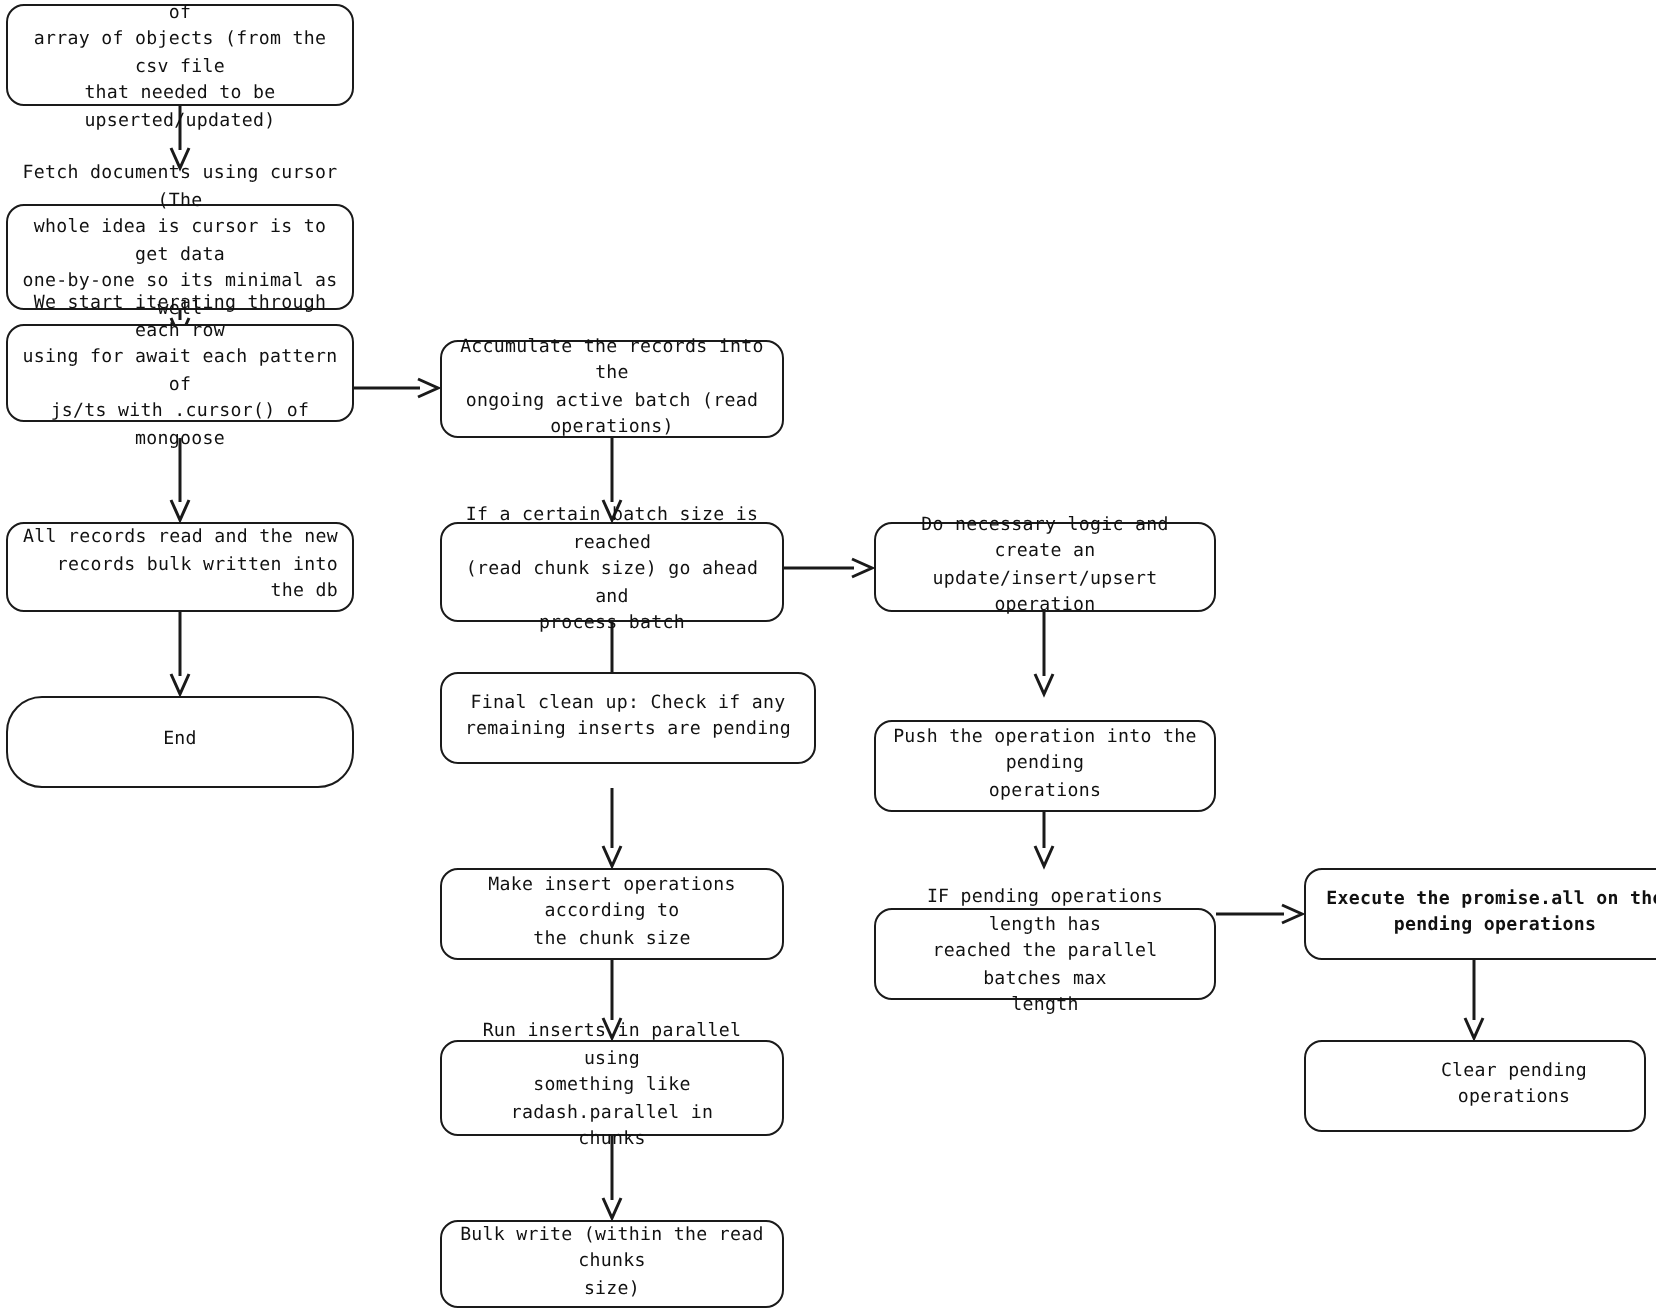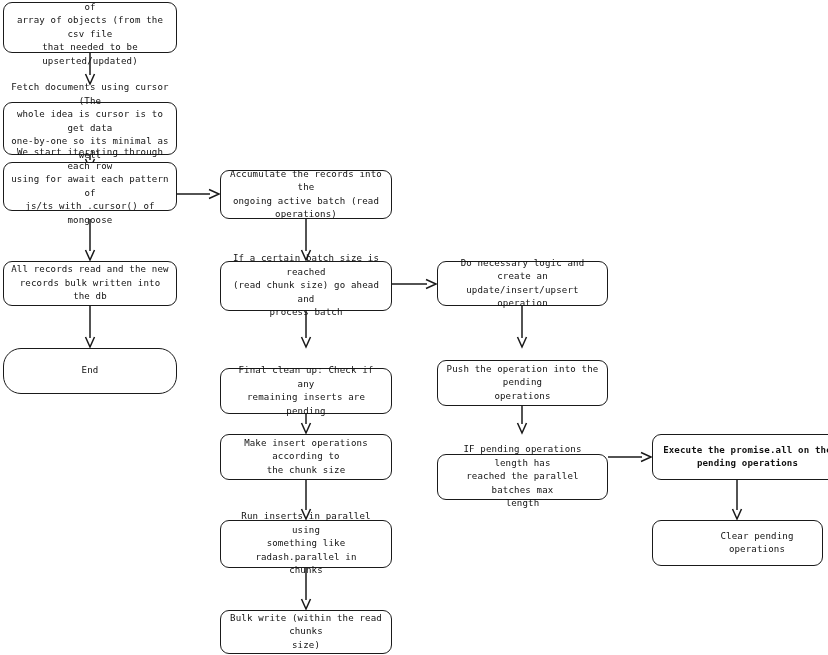--- a/index.html
+++ b/index.html
@@ -127,38 +127,38 @@
         <span>Fetch documents using cursor (The
 whole idea is cursor is to get data
 one-by-one so its minimal as well
 as, as fast as it is)</span>
       </div>
       <div class="node" style="left: 3px; top: 162px; width: 174px; height: 49px; border-color: rgb(26, 26, 26);">
         <span>We start iterating through each row
 using for await each pattern of
 js/ts with .cursor() of mongoose</span>
       </div>
-      <div class="node" style="left: 3px; top: 261px; width: 174px; height: 45px; border-color: rgb(26, 26, 26);">
+      <div class="node" style="left: 3px; top: 261px; width: 174px; height: 45px; border-color: rgb(26, 26, 26); text-align: right;">
         <span>All records read and the new
 records bulk written into the db</span>
       </div>
       <div class="node" style="left: 3px; top: 348px; width: 174px; height: 46px; border-color: rgb(26, 26, 26); border-radius: 18px;">
         <span>End</span>
       </div>
       <div class="node" style="left: 220px; top: 170px; width: 172px; height: 49px; border-color: rgb(26, 26, 26);">
         <span>Accumulate the records into the
 ongoing active batch (read
 operations)</span>
       </div>
       <div class="node" style="left: 220px; top: 261px; width: 172px; height: 50px; border-color: rgb(26, 26, 26);">
         <span>If a certain batch size is reached
 (read chunk size) go ahead and
 process batch</span>
       </div>
-      <div class="node" style="left: 220px; top: 368px; width: 172px; height: 46px; border-color: rgb(26, 26, 26);">
+      <div class="node" style="left: 220px; top: 336px; width: 188px; height: 46px; border-color: rgb(26, 26, 26);">
         <span>Final clean up: Check if any
 remaining inserts are pending</span>
       </div>
       <div class="node" style="left: 220px; top: 434px; width: 172px; height: 46px; border-color: rgb(26, 26, 26);">
         <span>Make insert operations according to
 the chunk size</span>
       </div>
       <div class="node" style="left: 220px; top: 520px; width: 172px; height: 48px; border-color: rgb(26, 26, 26);">
         <span>Run inserts in parallel using
 something like radash.parallel in

